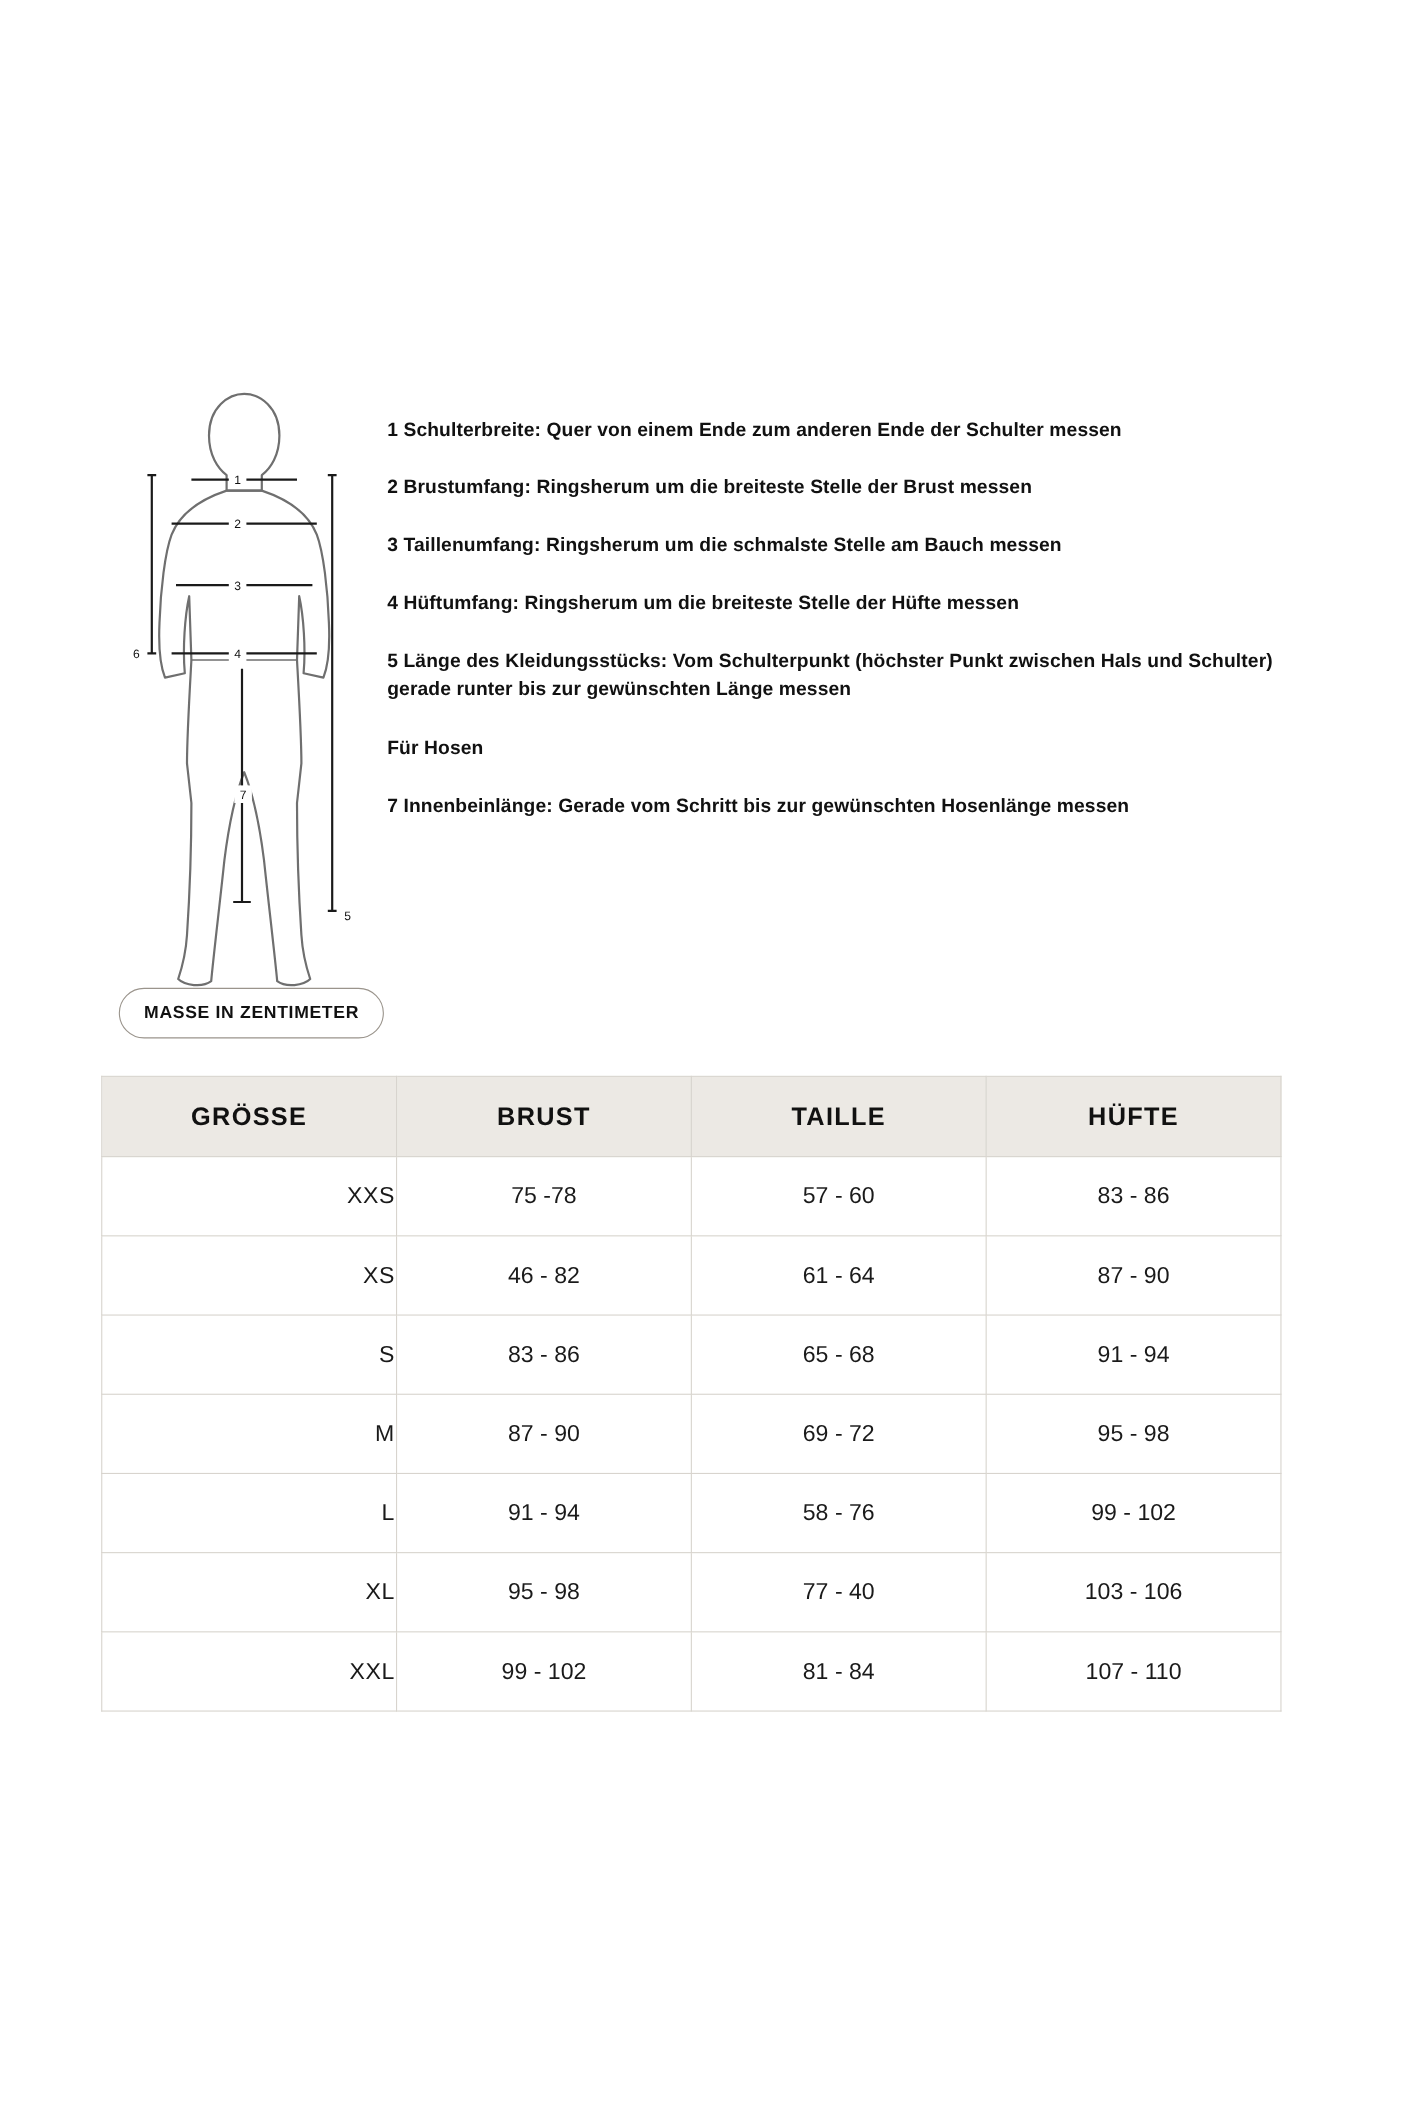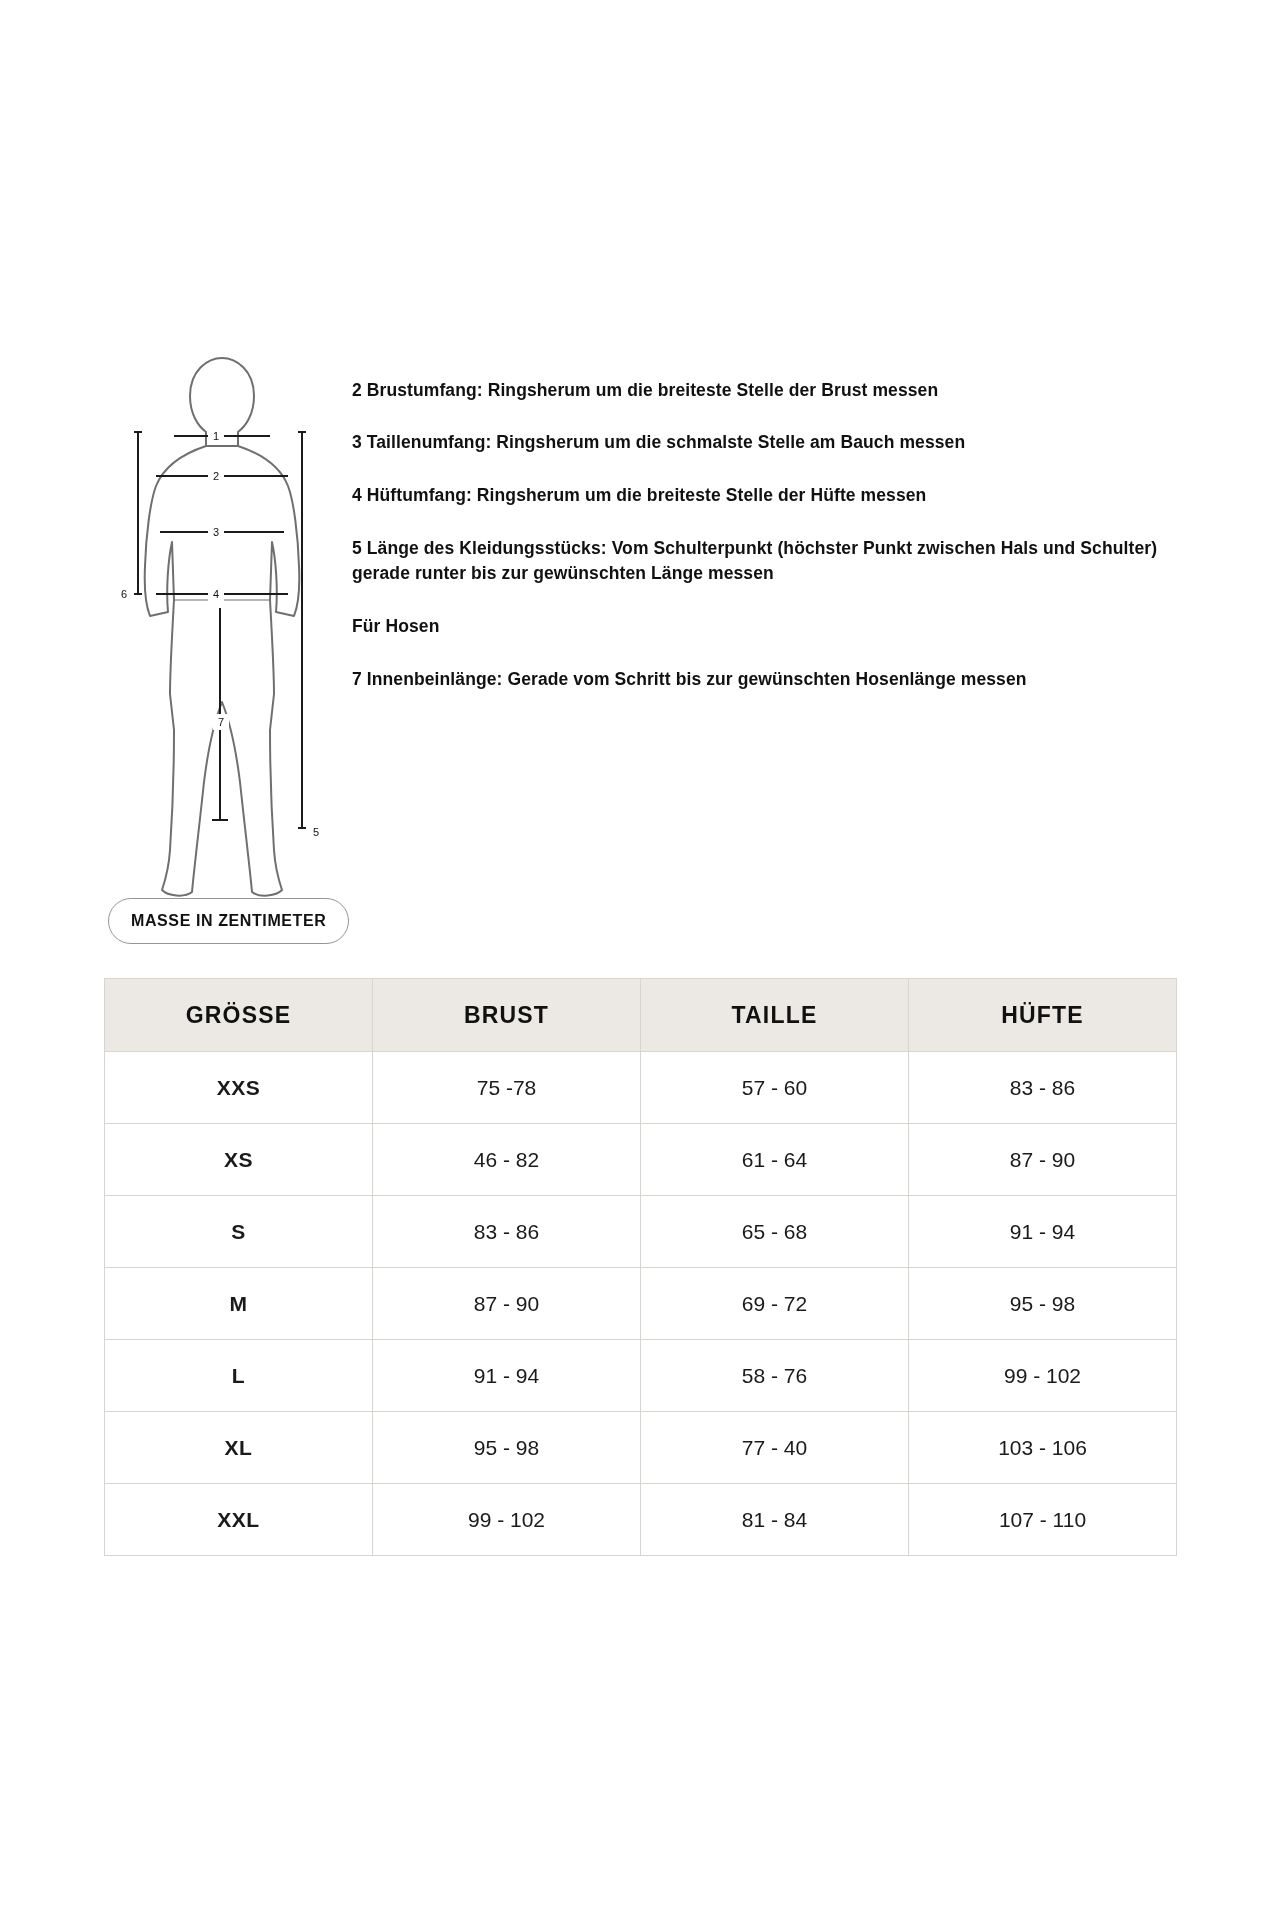--- a/index.html
+++ b/index.html
@@ -78,21 +78,21 @@
     font-weight: bold;
     letter-spacing: 0.6px;
     color: #111111;
     background: #ffffff;
     white-space: nowrap;
   }
 
   
   .size-table {
     position: absolute;
-    left: 104px;
+    left: 92px;
     top: 978px;
     width: 1072px;
     border-collapse: collapse;
     table-layout: fixed;
   }
   .size-table th, .size-table td {
     border: 1px solid #d8d4ce;
     text-align: center;
     vertical-align: middle;
   }
@@ -105,23 +105,24 @@
     color: #111111;
   }
   .size-table tbody td {
     height: 69px;
     font-size: 21px;
     color: #1a1a1a;
     background: #ffffff;
     font-weight: normal;
   }
   .size-table tbody td.size-cell {
-    font-weight: bold;
+    font-weight: normal;
     font-size: 21px;
     letter-spacing: 0.5px;
+    text-align: right;
   }
   .col-size { width: 268px; }
   .col-other { width: 268px; }
 </style>
 </head>
 <body>
 
 <div class="page">
 
   <div class="top-section">
@@ -171,20 +172,21 @@
           <text x="204" y="486">5</text>
           <text x="12" y="248">6</text>
 
           <rect x="101" y="364" width="16" height="16" fill="#ffffff" stroke="none"></rect>
           <text x="109" y="376">7</text>
         </g>
       </svg>
     </div>
 
     <div class="instructions">
+      <p class="instr-item indent-hang">1 Schulterbreite: Quer von einem Ende zum anderen Ende der Schulter messen</p>
       <p class="instr-item">2 Brustumfang: Ringsherum um die breiteste Stelle der Brust messen</p>
       <p class="instr-item">3 Taillenumfang: Ringsherum um die schmalste Stelle am Bauch messen</p>
       <p class="instr-item">4 Hüftumfang: Ringsherum um die breiteste Stelle der Hüfte messen</p>
       <p class="instr-item">5 Länge des Kleidungsstücks: Vom Schulterpunkt (höchster Punkt zwischen Hals und Schulter) gerade runter bis zur gewünschten Länge messen</p>
       <p class="instr-item">Für Hosen</p>
       <p class="instr-item">7 Innenbeinlänge: Gerade vom Schritt bis zur gewünschten Hosenlänge messen</p>
     </div>
 
   </div>
 

